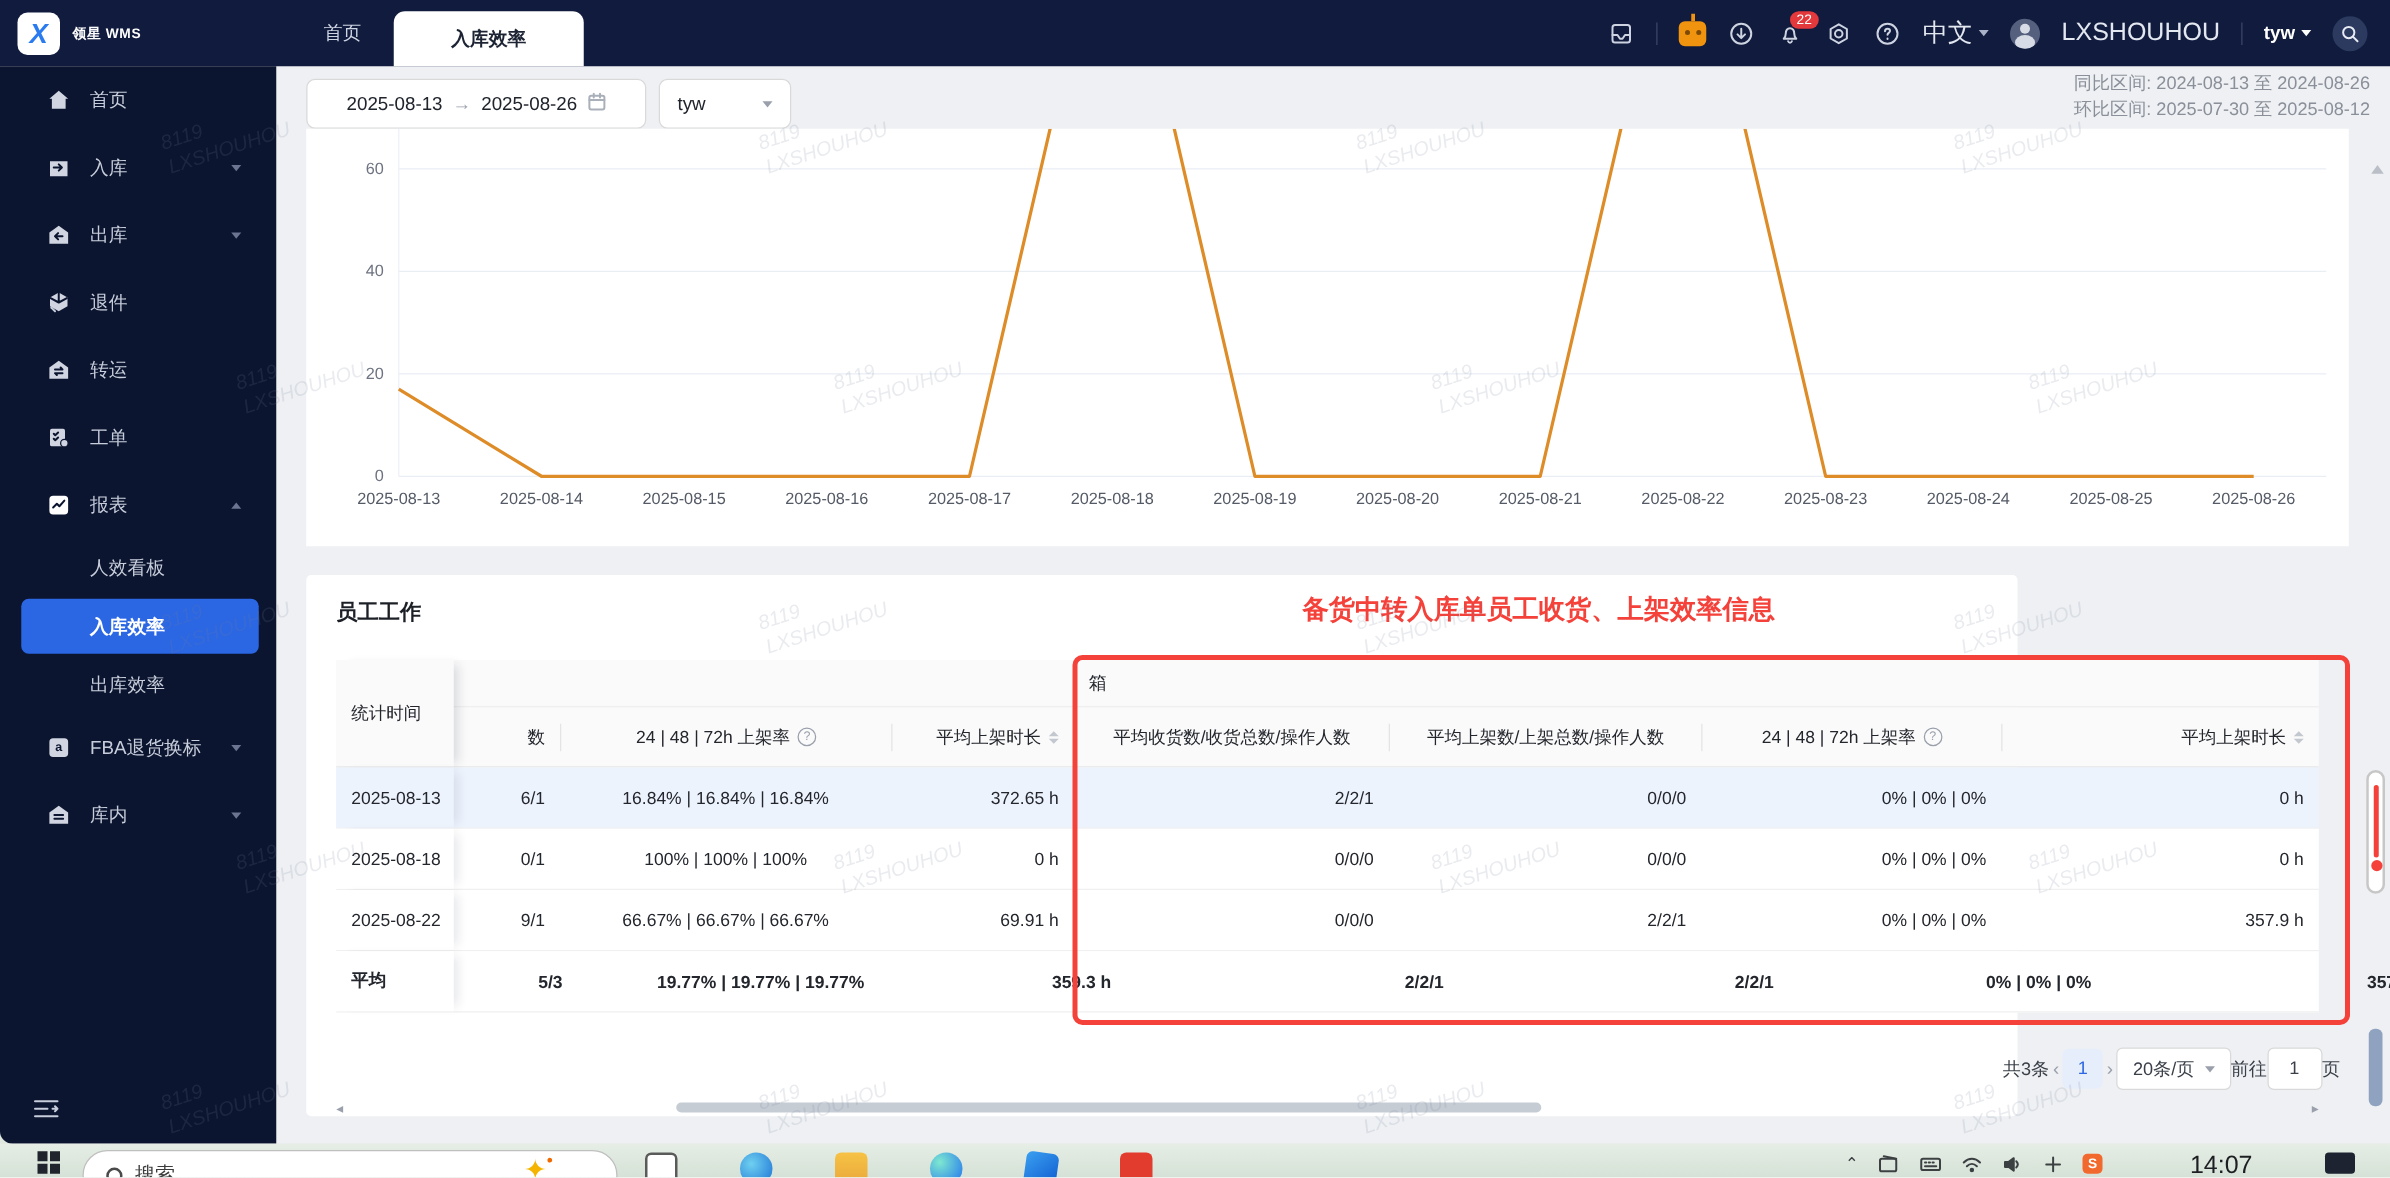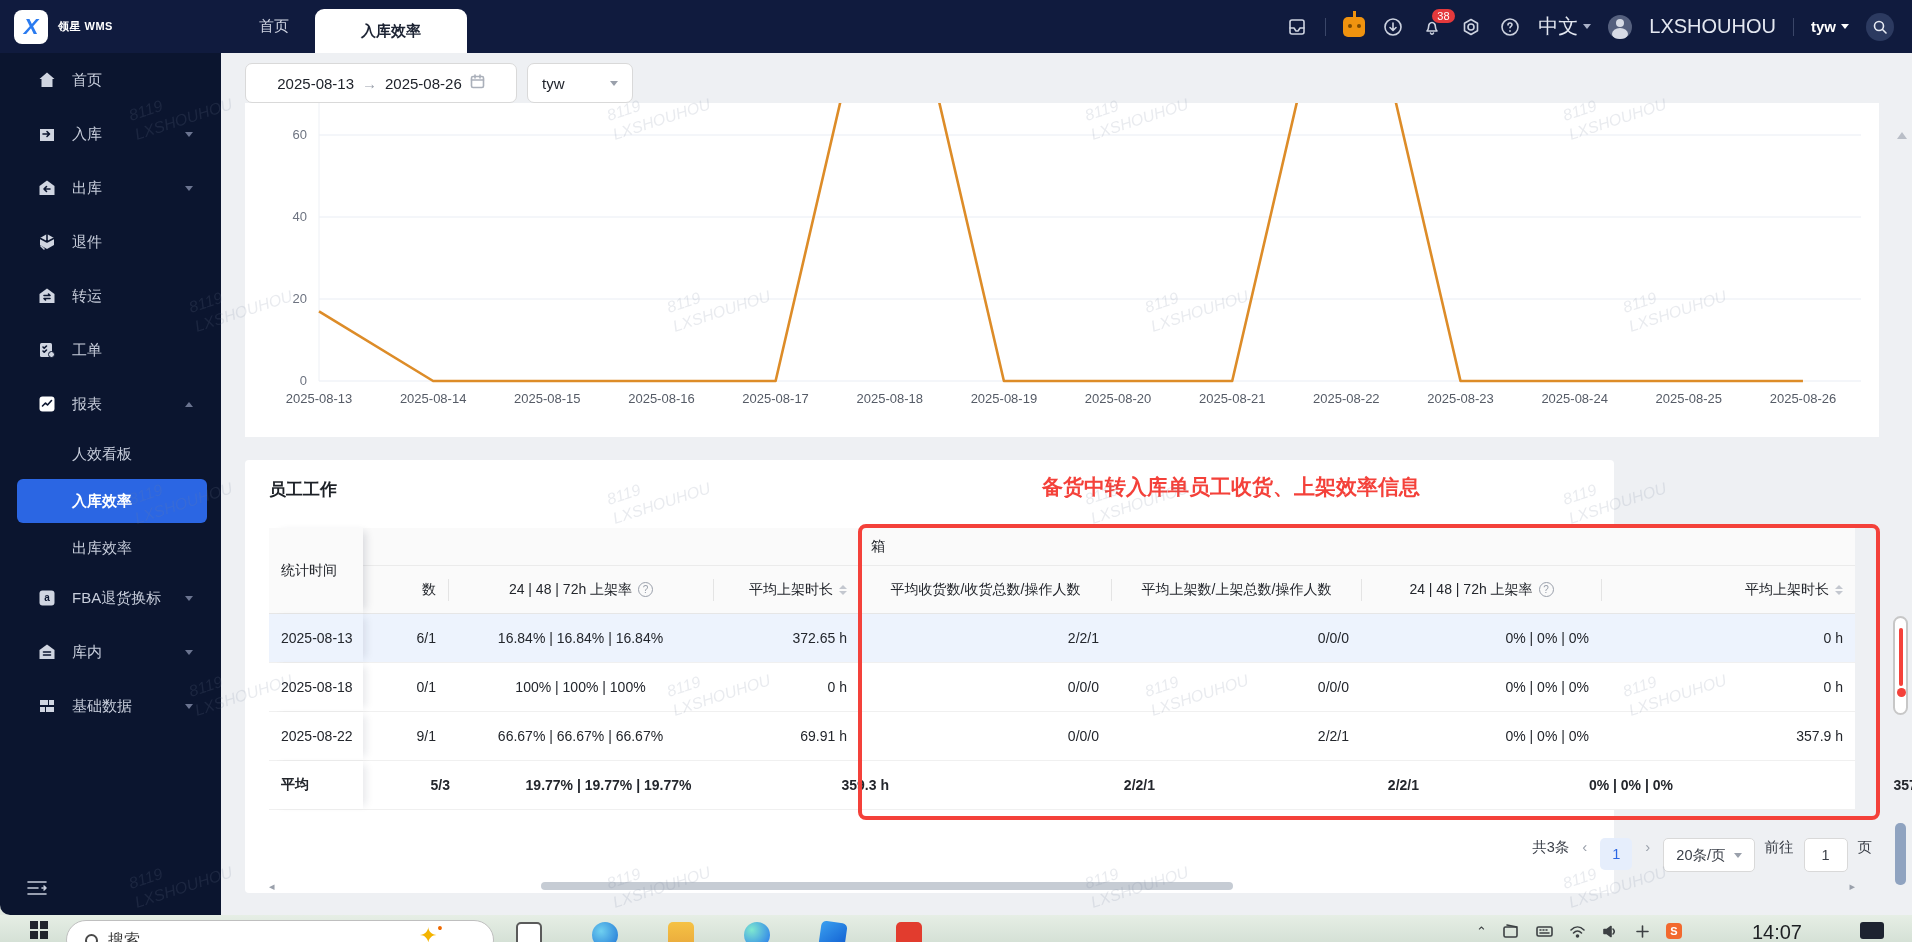--- a/index.html
+++ b/index.html
@@ -83,21 +83,21 @@
   .sort-ic .dn { border-top:4px solid #c3c7cf; }
   .hscroll { position:absolute; left:24px; top:420px; width:1586px; height:12px; }
   .hscroll .arrow { position:absolute; top:0; font-size:11px; color:#9aa0ab; }
   .hthumb { position:absolute; left:272px; top:2px; width:692px; height:8px; background:#c6ccd4; border-radius:4px; }
 
   
   .red-note { position:absolute; left:700px; top:420px; width:620px; text-align:center; color:#f4413a; font-size:21px; font-weight:bold; z-index:12; }
   .red-box { position:absolute; left:637px; top:471px; width:1022px; height:296px; border:4px solid #f4413a; border-radius:8px; z-index:11; pointer-events:none; }
 
   
-  .pagination { position:absolute; right:40px; top:785px; display:flex; gap:10px; font-size:14.5px; color:#3a3f48; }
+  .pagination { position:absolute; right:40px; top:785px; display:flex; align-items:center; font-size:14.5px; color:#3a3f48; }
   .pg-arrow { color:#9aa0ab; font-size:15px; padding:0 3px; }
   .pg-num { width:32px; height:32px; background:#e6eefc; color:#2b66e3; border-radius:5px; display:flex; align-items:center; justify-content:center; }
   .pg-size { height:34px; border:1px solid #d9d9d9; border-radius:5px; background:#fff; display:flex; align-items:center; gap:8px; padding:0 12px; }
   .pg-goto-input { width:44px; height:34px; border:1px solid #d9d9d9; border-radius:5px; background:#fff; display:flex; align-items:center; justify-content:center; }
 
   
   .wm-layer { position:absolute; inset:0; pointer-events:none; z-index:40; overflow:hidden; }
   .wm { position:absolute; transform:rotate(-18deg); color:rgba(120,132,158,.16); font-size:16px; font-style:italic; line-height:20px; text-align:left; white-space:nowrap; }
 
   
@@ -155,21 +155,21 @@
           <svg width="20" height="20" viewBox="0 0 20 20" class="icon-svg">
               <circle cx="10" cy="10" r="8"></circle>
               <path d="M10 6v7M7 10.5l3 3 3-3"></path>
             </svg>
         </span>
         <span class="tb-icon">
           <svg width="20" height="20" viewBox="0 0 20 20" class="icon-svg">
               <path d="M5 14h10c-1.2-1.2-1.6-2.6-1.6-4.2 0-2.4-1.3-4.3-3.4-4.3S6.6 7.4 6.6 9.8C6.6 11.4 6.2 12.8 5 14z"></path>
               <path d="M8.5 16c.3.8.9 1.2 1.5 1.2s1.2-.4 1.5-1.2"></path>
             </svg>
-          <span class="badge">38</span>
+          <span class="badge">22</span>
         </span>
         <span class="tb-icon">
           <svg width="20" height="20" viewBox="0 0 20 20" class="icon-svg">
               <polygon points="10,2.5 16.5,6.2 16.5,13.8 10,17.5 3.5,13.8 3.5,6.2"></polygon>
               <circle cx="10" cy="10" r="3"></circle>
             </svg>
         </span>
         <span class="tb-icon">
           <svg width="20" height="20" viewBox="0 0 20 20" class="icon-svg">
               <circle cx="10" cy="10" r="8"></circle>
@@ -279,32 +279,20 @@
         <span class="chev chev-d"></span>
       </div>
       <div class="side-item">
         <span class="s-icon">
             <svg width="20" height="20" viewBox="0 0 20 20">
               <path d="M10 2.5L2.5 8v9h15V8L10 2.5z" fill="#d0d5e1"></path>
               <path d="M6.5 10h7M6.5 13h7" class="side-svg" style="stroke:#0b152f"></path>
             </svg>
           </span>
         <span>库内</span>
-        <span class="chev chev-d"></span>
-      </div>
-      <div class="side-item">
-        <span class="s-icon">
-            <svg width="20" height="20" viewBox="0 0 20 20">
-              <rect x="3" y="4" width="8" height="5" fill="#d0d5e1"></rect>
-              <rect x="12" y="4" width="5" height="5" fill="#d0d5e1"></rect>
-              <rect x="3" y="11" width="5" height="5" fill="#d0d5e1"></rect>
-              <rect x="9" y="11" width="8" height="5" fill="#d0d5e1"></rect>
-            </svg>
-          </span>
-        <span>基础数据</span>
         <span class="chev chev-d"></span>
       </div>
       <div class="side-footer">
         <svg width="22" height="18" viewBox="0 0 22 18" class="side-svg">
             <path d="M2 3h18M2 9h10M2 15h18M16 9h4M18 7l2 2-2 2"></path>
           </svg>
       </div>
     </aside>
 
     <main class="content">
@@ -317,20 +305,24 @@
           <span class="cal-icon">
             <svg width="15" height="15" viewBox="0 0 15 15" class="icon-svg" style="stroke:#aab0ba">
                 <rect x="1.5" y="2.5" width="12" height="11" rx="1.5"></rect>
                 <path d="M1.5 6h12M5 1v3M10 1v3"></path>
               </svg>
           </span>
         </div>
         <div class="wh-select">
           <span>tyw</span>
           <span class="caret-down" style="border-top-color:#9aa0ab"></span>
+        </div>
+        <div class="compare-info">
+          <div>同比区间: 2024-08-13 至 2024-08-26</div>
+          <div>环比区间: 2025-07-30 至 2025-08-12</div>
         </div>
       </div>
 
       <div class="chart-card">
         <svg id="chart-svg" width="1634" height="334">
             <line x1="74" y1="278" x2="1616" y2="278" stroke="#e9edf4" stroke-width="1"></line>
             <text x="62" y="282" text-anchor="end" class="c-ylab">0</text>
             <line x1="74" y1="196" x2="1616" y2="196" stroke="#e9edf4" stroke-width="1"></line>
             <text x="62" y="200" text-anchor="end" class="c-ylab">20</text>
             <line x1="74" y1="114" x2="1616" y2="114" stroke="#e9edf4" stroke-width="1"></line>

